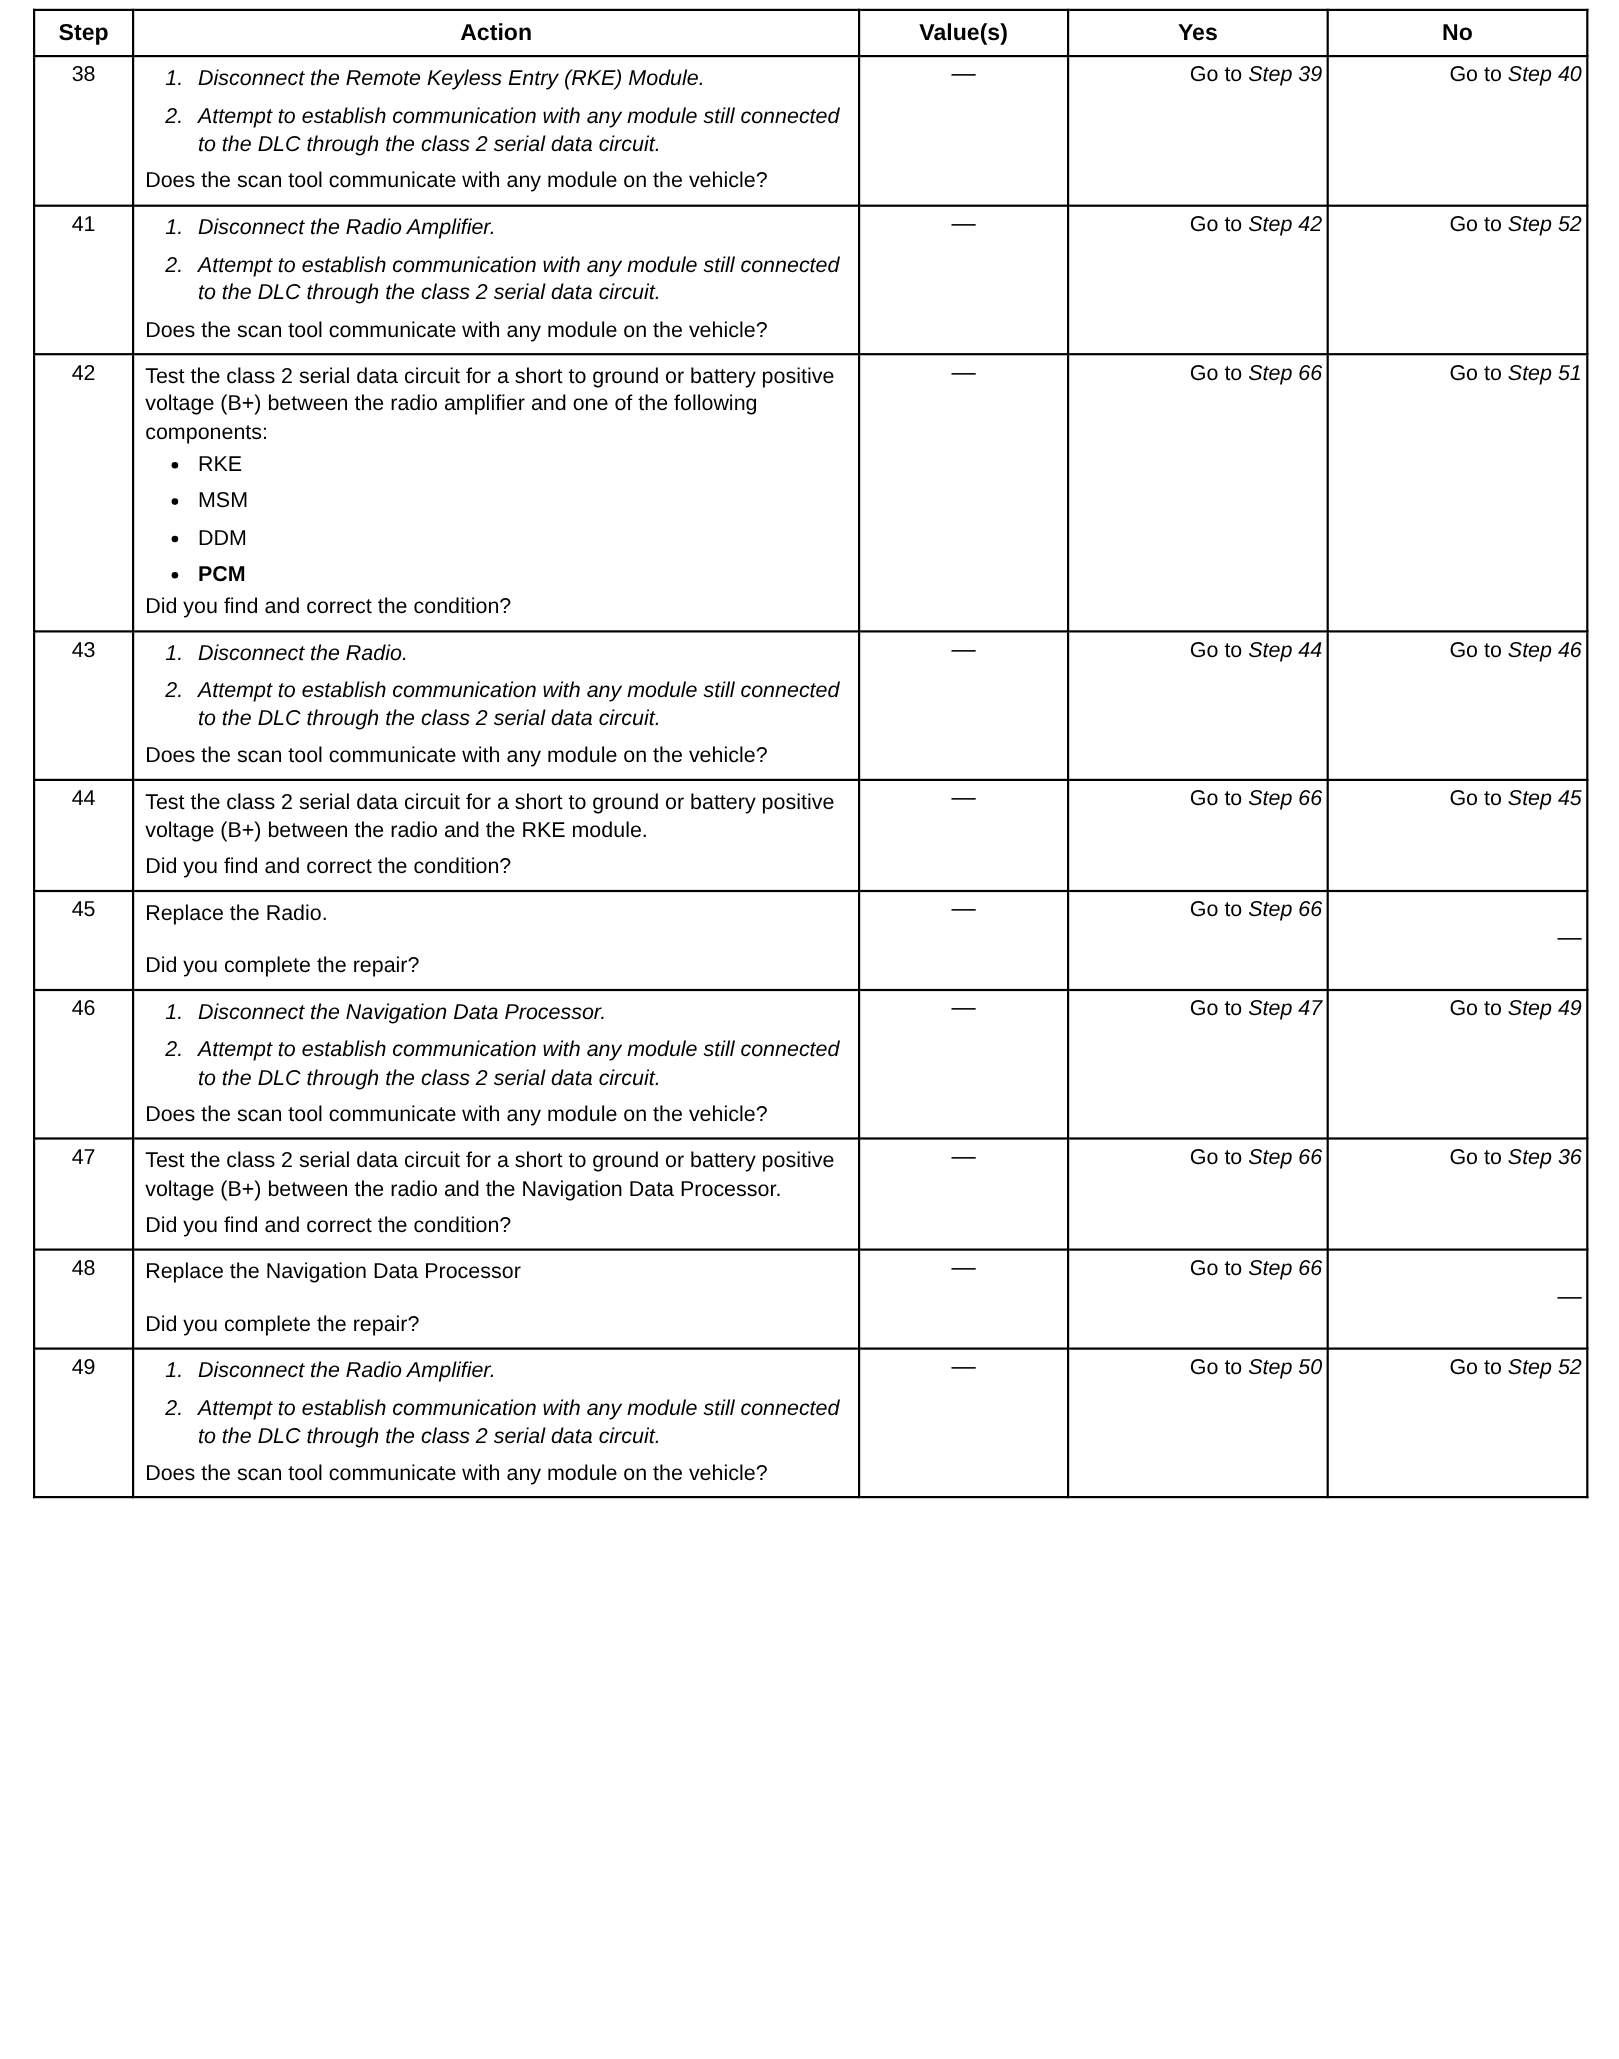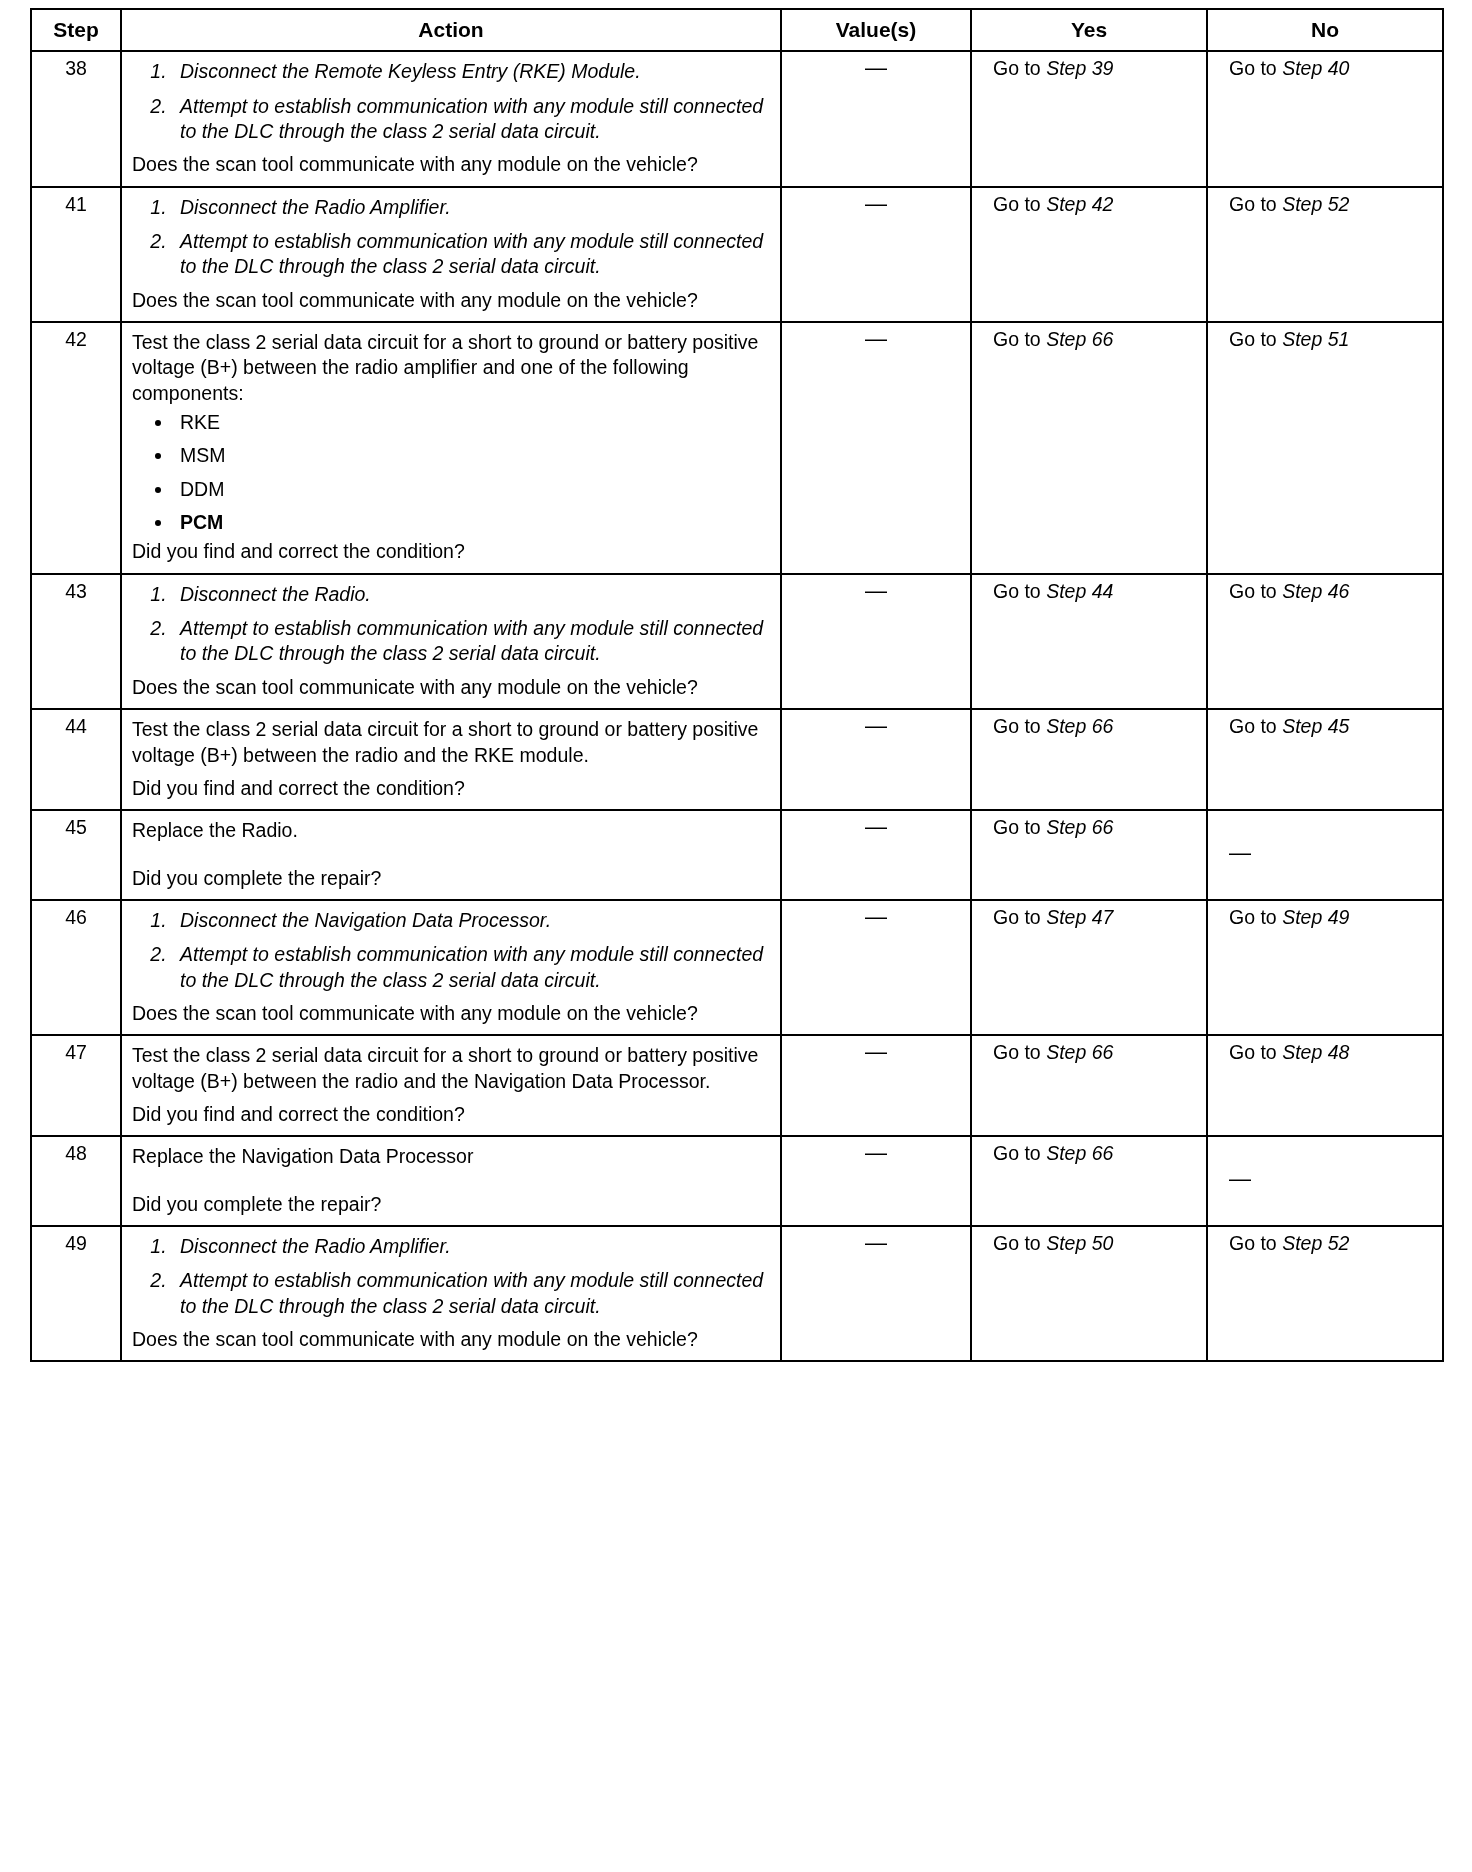--- a/index.html
+++ b/index.html
@@ -55,21 +55,21 @@
   td.action {
     padding: 7px 8px 8px 10px;
   }
   td.val {
     text-align: center;
     vertical-align: middle;
     font-size: 22px;
     padding: 4px;
   }
   td.yn {
-    text-align: left;
+    text-align: right;
     vertical-align: bottom;
     padding: 4px 4px 6px 21px;
     font-size: 19.5px;
   }
   td.yn.mid {
     vertical-align: middle;
   }
   .dash {
     font-size: 22px;
     line-height: 1;
@@ -234,21 +234,21 @@
       </tr>
 
       <tr>
         <td class="step">47</td>
         <td class="action">
           <p class="lead">Test the class 2 serial data circuit for a short to ground or battery positive voltage (B+) between the radio and the Navigation Data Processor.</p>
           <p class="q">Did you find and correct the condition?</p>
         </td>
         <td class="val"><span class="dash">—</span></td>
         <td class="yn">Go to <i>Step 66</i></td>
-        <td class="yn">Go to <i>Step 48</i></td>
+        <td class="yn">Go to <i>Step 36</i></td>
       </tr>
 
       <tr>
         <td class="step">48</td>
         <td class="action">
           <p class="gap">Replace the Navigation Data Processor</p>
           <p class="lead">Did you complete the repair?</p>
         </td>
         <td class="val"><span class="dash">—</span></td>
         <td class="yn">Go to <i>Step 66</i></td>

